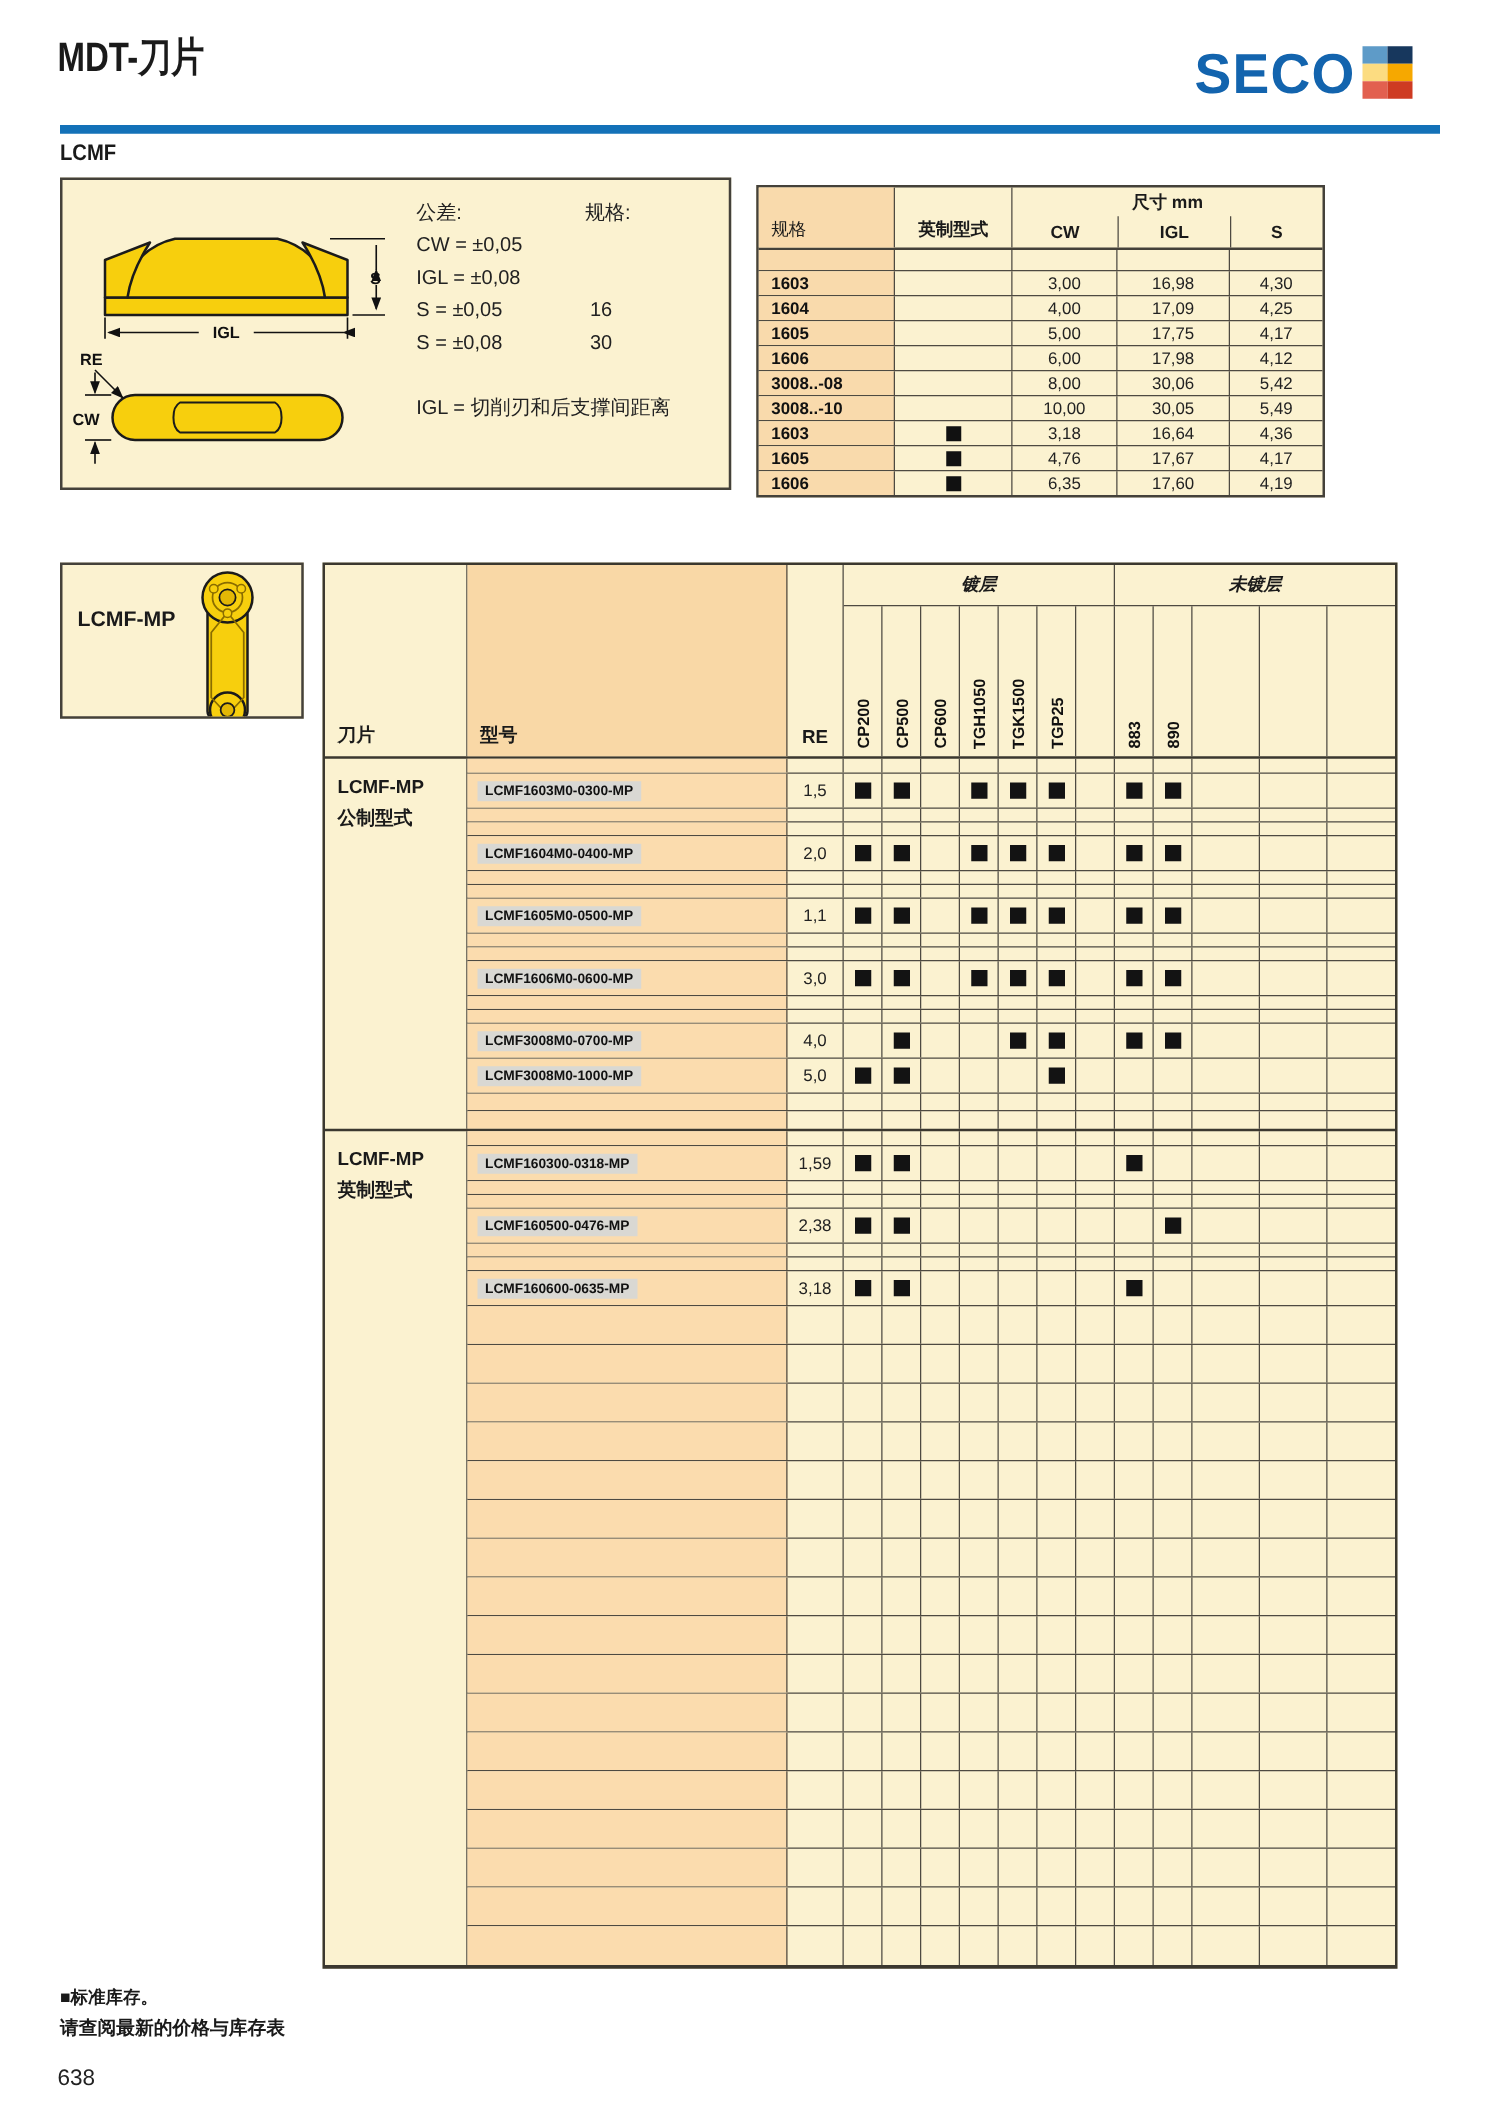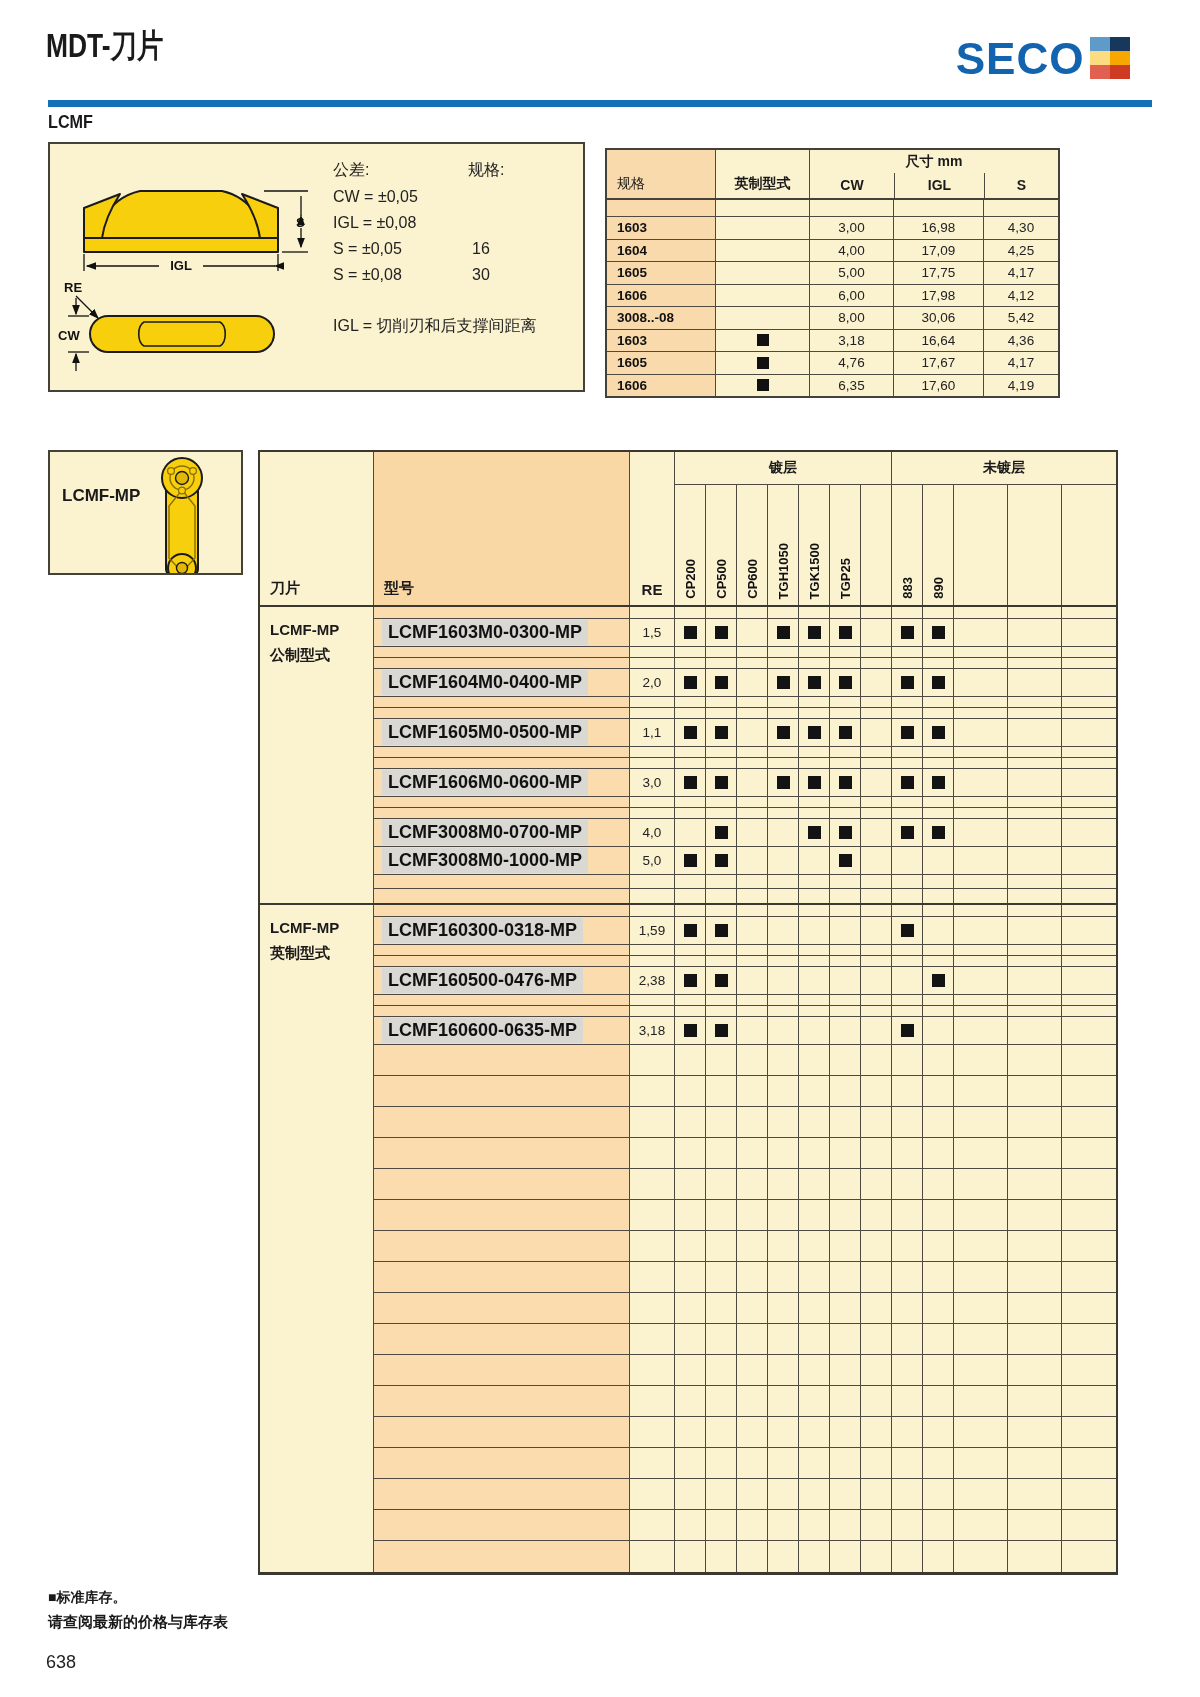--- a/index.html
+++ b/index.html
@@ -60,21 +60,21 @@
   #main-table{left:258px;top:450px;width:860px;background:#FBF2D0;border:2px solid #3B382F;
               border-bottom-width:3px;box-sizing:border-box;}
   .mt-header{display:flex;height:153px;border-bottom:2px solid #3B382F;}
   .mt-hcell{box-sizing:border-box;display:flex;align-items:flex-end;font-weight:700;font-size:15px;}
   .mt-insert-h{width:114px;border-right:1px solid #4E4A41;padding:0 0 7px 10px;}
   .mt-model-h{width:256px;background:#F9D8A6;border-right:1px solid #4E4A41;padding:0 0 7px 10px;}
   .mt-re-h{width:45px;border-right:1px solid #4E4A41;justify-content:center;padding-bottom:7px;}
   .mt-grades-h{flex:1;display:flex;flex-direction:column;}
   .mt-gg{height:34px;display:flex;align-items:center;justify-content:center;font-weight:700;font-size:14px;
          border-bottom:1px solid #4E4A41;box-sizing:border-box;}
-  .mt-groups{height:33px;display:flex;border-bottom:1px solid #4E4A41;box-sizing:border-box;}
+  .mt-groups{height:33px;display:flex;border-bottom:1px solid #4E4A41;box-sizing:border-box;font-style:italic;}
   .mt-coated{width:217px;display:flex;align-items:center;justify-content:center;font-weight:700;font-size:14px;
              border-right:1px solid #4E4A41;box-sizing:border-box;}
   .mt-uncoated{flex:1;display:flex;align-items:center;justify-content:center;font-weight:700;font-size:14px;}
   .mt-gcols{flex:1;display:flex;}
   .mt-gcol{width:31px;border-right:1px solid #4E4A41;box-sizing:border-box;display:flex;
            align-items:flex-end;justify-content:center;padding-bottom:6px;}
   .mt-gcol.wide{width:54px;}
   .mt-gcol:last-child{border-right:none;}
   .vlabel{writing-mode:vertical-rl;transform:rotate(180deg);font-weight:700;font-size:13px;white-space:nowrap;color:#111;}
   .mt-body{display:flex;flex-direction:column;}
@@ -85,21 +85,21 @@
   .mt-rows{flex:1;display:flex;flex-direction:column;}
   .mt-row{display:flex;border-bottom:1px solid #4E4A41;box-sizing:border-box;flex:none;}
   .mt-rows .mt-row:last-child{border-bottom:none;}
   .c-model{width:256px;background:#FBDCAE;border-right:1px solid #4E4A41;box-sizing:border-box;
            display:flex;align-items:center;overflow:hidden;}
   .c-re{width:45px;border-right:1px solid #4E4A41;box-sizing:border-box;display:flex;align-items:center;
         justify-content:center;font-size:13.5px;color:#222;}
   .c-g{width:31px;border-right:1px solid #4E4A41;box-sizing:border-box;display:flex;align-items:center;justify-content:center;}
   .c-g.wide{width:54px;}
   .c-g:last-child{border-right:none;}
-  .model-chip{background:#D9D8D3;font-weight:700;font-size:18px;padding:2px 6px;margin-left:8px;
+  .model-chip{background:#D9D8D3;font-weight:700;font-size:11px;padding:2px 6px;margin-left:8px;
               white-space:nowrap;color:#111;}
   .mark{width:13px;height:13px;background:#131313;}
 
   
   #footnote1{left:48px;top:1589px;font-size:14px;font-weight:700;}
   #footnote2{left:48px;top:1613px;font-size:15px;font-weight:700;}
   #page-number{left:46px;top:1652px;font-size:18px;color:#222;}
 </style>
 </head>
 <body>
@@ -228,20 +228,27 @@
         <div class="dt-cell cw">6,00</div>
         <div class="dt-cell igl">17,98</div>
         <div class="dt-cell s">4,12</div>
       </div>
       <div class="dt-row">
         <div class="dt-cell spec">3008..-08</div>
         <div class="dt-cell inch"></div>
         <div class="dt-cell cw">8,00</div>
         <div class="dt-cell igl">30,06</div>
         <div class="dt-cell s">5,42</div>
+      </div>
+      <div class="dt-row">
+        <div class="dt-cell spec">3008..-10</div>
+        <div class="dt-cell inch"></div>
+        <div class="dt-cell cw">10,00</div>
+        <div class="dt-cell igl">30,05</div>
+        <div class="dt-cell s">5,49</div>
       </div>
       <div class="dt-row">
         <div class="dt-cell spec">1603</div>
         <div class="dt-cell inch">
           <div class="sqmark"></div>
         </div>
         <div class="dt-cell cw">3,18</div>
         <div class="dt-cell igl">16,64</div>
         <div class="dt-cell s">4,36</div>
       </div>

